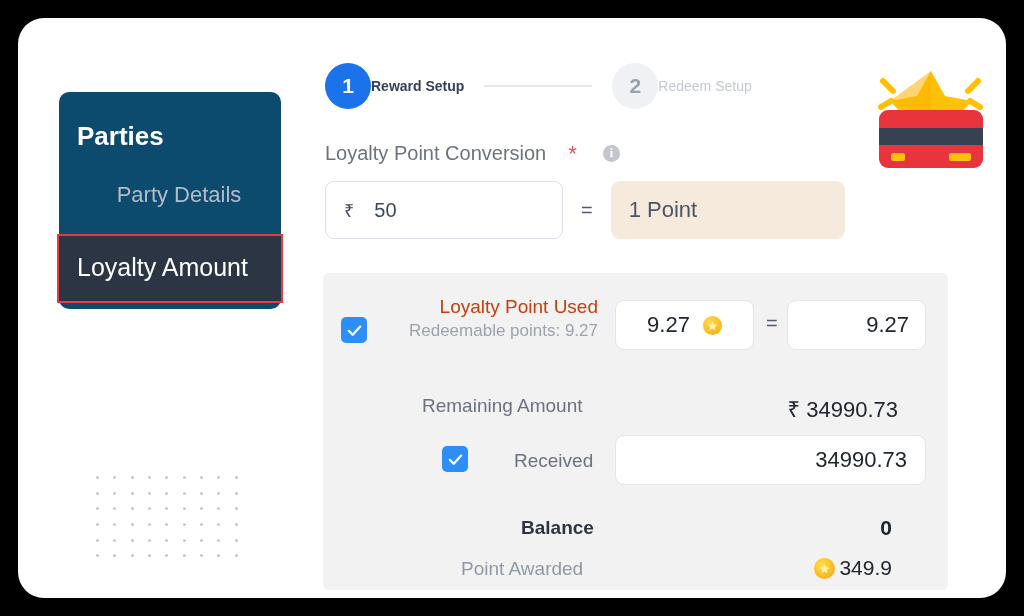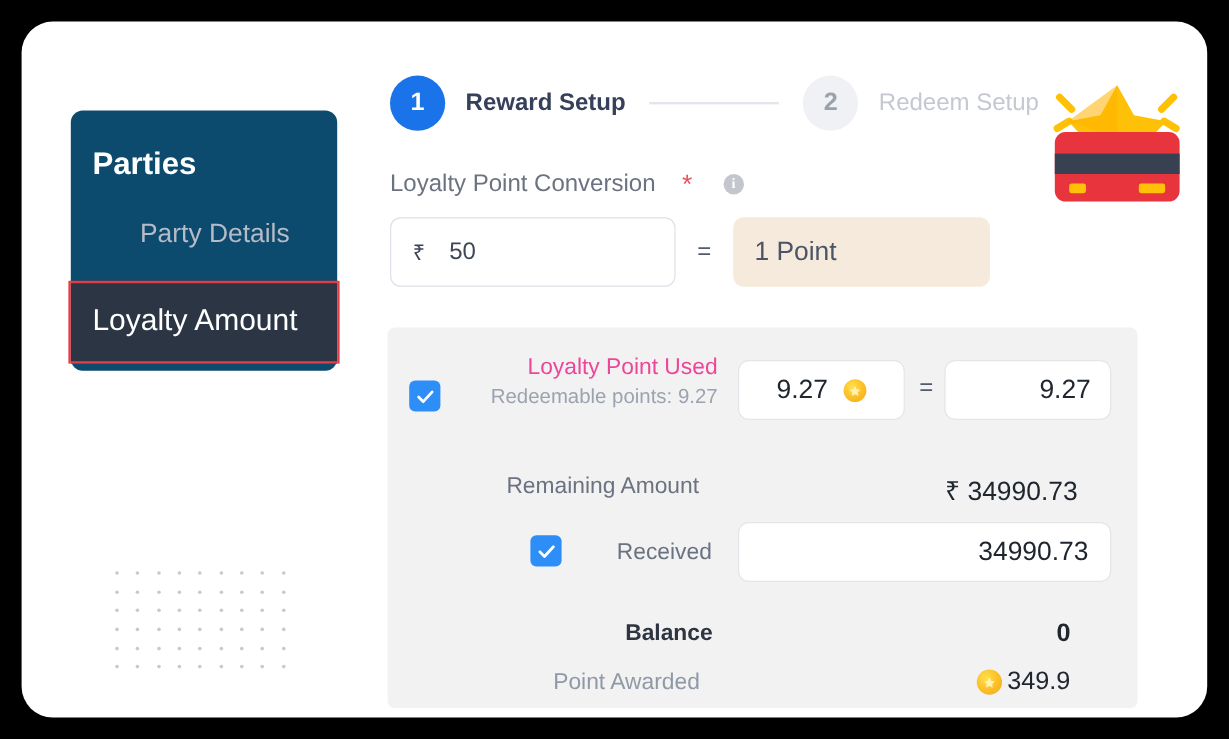--- a/index.html
+++ b/index.html
@@ -114,22 +114,21 @@
   .step-circle {
     width: 46px; height: 46px;
     border-radius: 50%;
     display: flex; align-items: center; justify-content: center;
     font-size: 21px;
     flex: none;
   }
   .step-circle.on { background: #1a73e8; color: #ffffff; font-weight: bold; }
   .step-circle.off { background: #f0f1f5; color: #9aa0ac; font-weight: bold; }
   .step-label {
-    margin-left: 17px;
-    font-size: 20px;
+    font-size: 14px;
     white-space: nowrap;
   }
   .step-label.on { color: #36405a; font-weight: bold; }
   .step-label.off { color: #c4c8d2; }
   .step-line {
     width: 108px; height: 2px;
     background: #e3e5ea;
     margin: 0 20px;
   }
 
@@ -172,21 +171,21 @@
     border: 1px solid #dfe1e8;
     border-radius: 9px;
     display: flex; align-items: center;
     padding: 0 18px;
     gap: 20px;
   }
   .rupee { font-size: 18px; color: #3e4756; }
   .conv-val { font-size: 20px; color: #3e4756; }
   .eq { font-size: 20px; color: #535b6b; margin: 0 18px; }
   .conv-point {
-    width: 214px; height: 58px;
+    width: 234px; height: 58px;
     background: #f6eadd;
     border-radius: 9px;
     display: flex; align-items: center;
     padding: 0 18px;
     font-size: 22px;
     color: #4c5565;
   }
 
   
   .giftcard {
@@ -212,21 +211,21 @@
   .checkbox {
     width: 26px; height: 26px;
     background: #2e8ef7;
     border-radius: 5px;
     flex: none;
     display: flex; align-items: center; justify-content: center;
   }
   .checkbox svg { width: 17px; height: 17px; }
 
   .lbl-block { text-align: right; }
-  .lbl-main { font-size: 19px; color: #ec4899; white-space: nowrap; }
+  .lbl-main { font-size: 19px; color: #c2410c; white-space: nowrap; }
   .lbl-sub  { font-size: 17px; color: #9ca3af; white-space: nowrap; margin-top: 3px; }
 
   .field {
     background: #ffffff;
     border: 1px solid #e3e5ea;
     border-radius: 9px;
     height: 50px;
     display: flex; align-items: center;
     font-size: 22px;
     color: #20262f;

